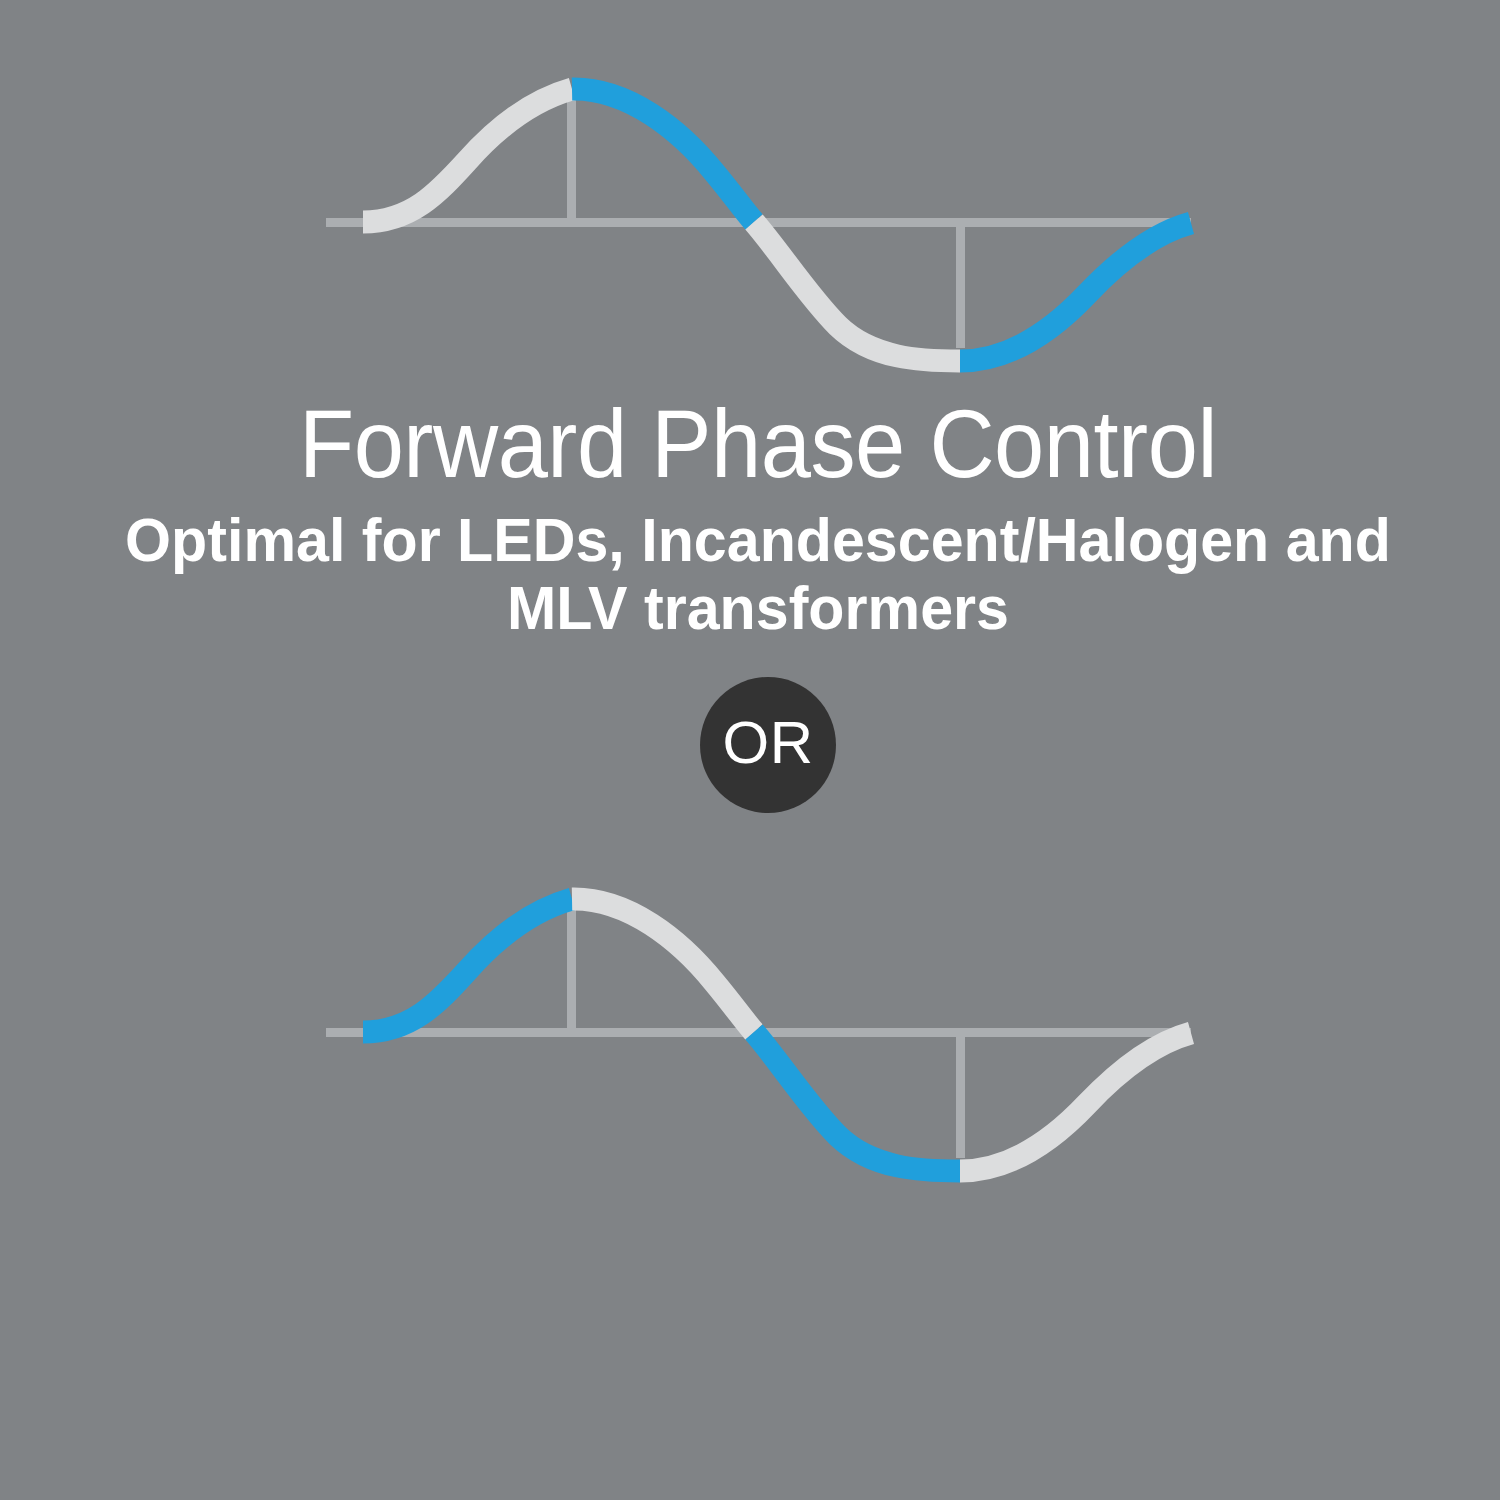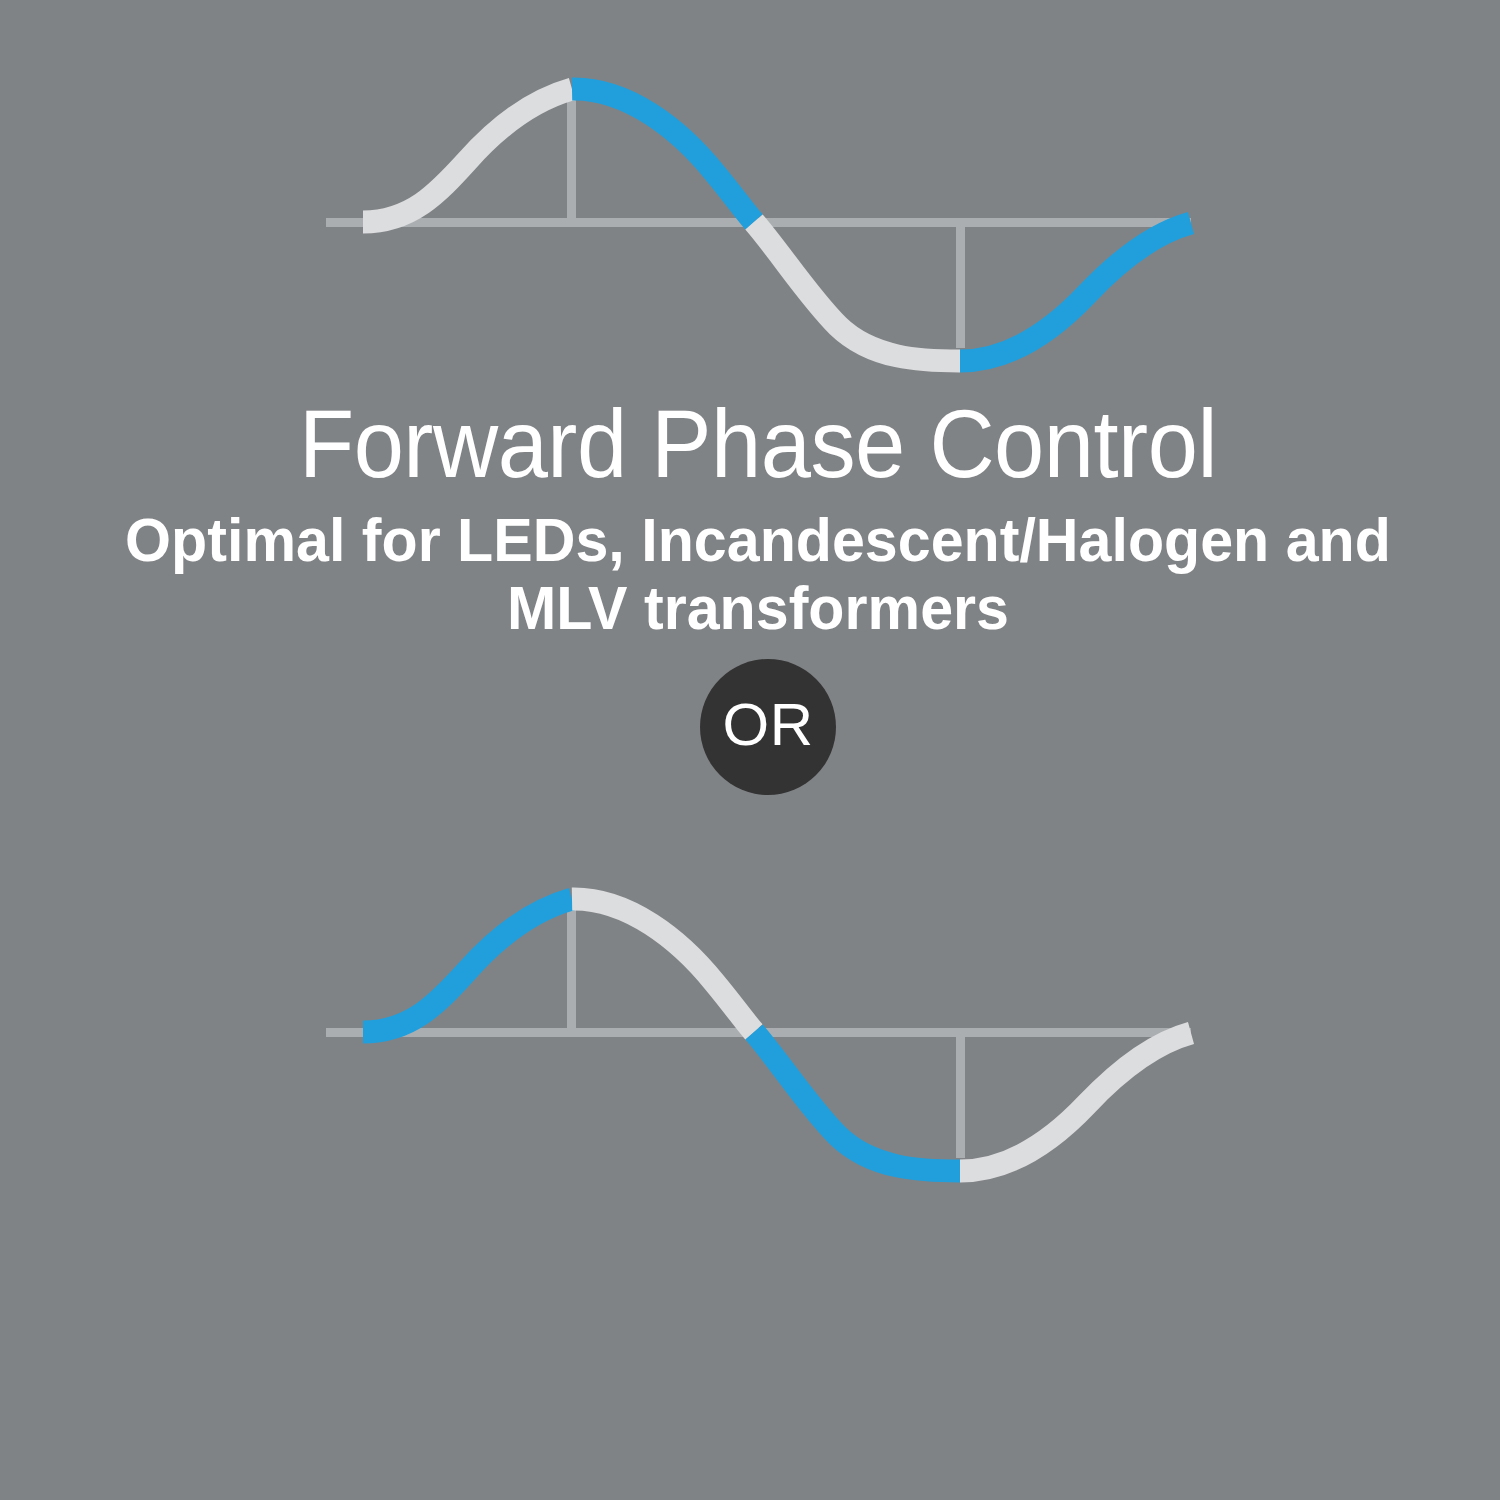--- a/index.html
+++ b/index.html
@@ -68,21 +68,21 @@
   }
   #caption-forward .subhead { margin-top: 14px; transform: scaleX(0.97); transform-origin: center top; }
   #caption-reverse .subhead { margin-top: 12px; transform: scaleX(0.97); transform-origin: center top; }
 
   .subhead-line { display: block; }
 
   
   #or-badge {
     position: absolute;
     left: 692px;
-    top: 659px;
+    top: 677px;
     width: 136px;
     height: 136px;
     border-radius: 50%;
     background: #333333;
     display: flex;
     align-items: center;
     justify-content: center;
   }
   #or-badge .or-text {
     color: #ffffff;

